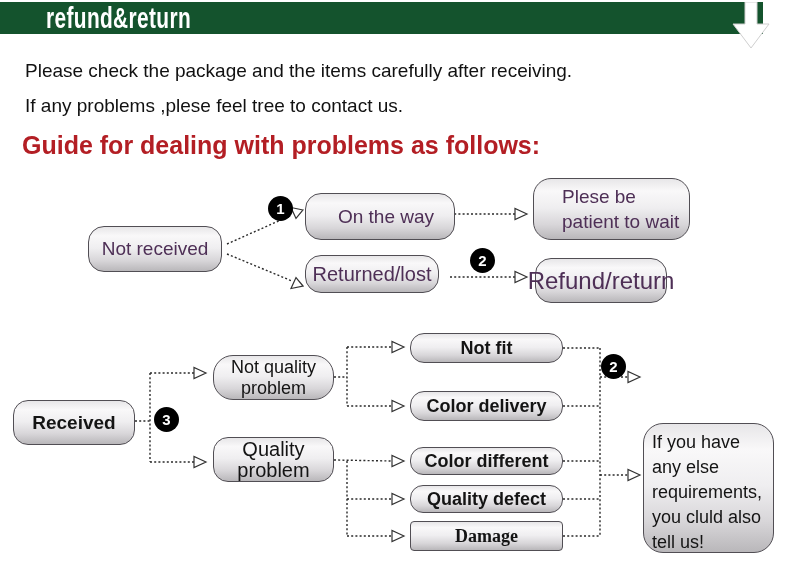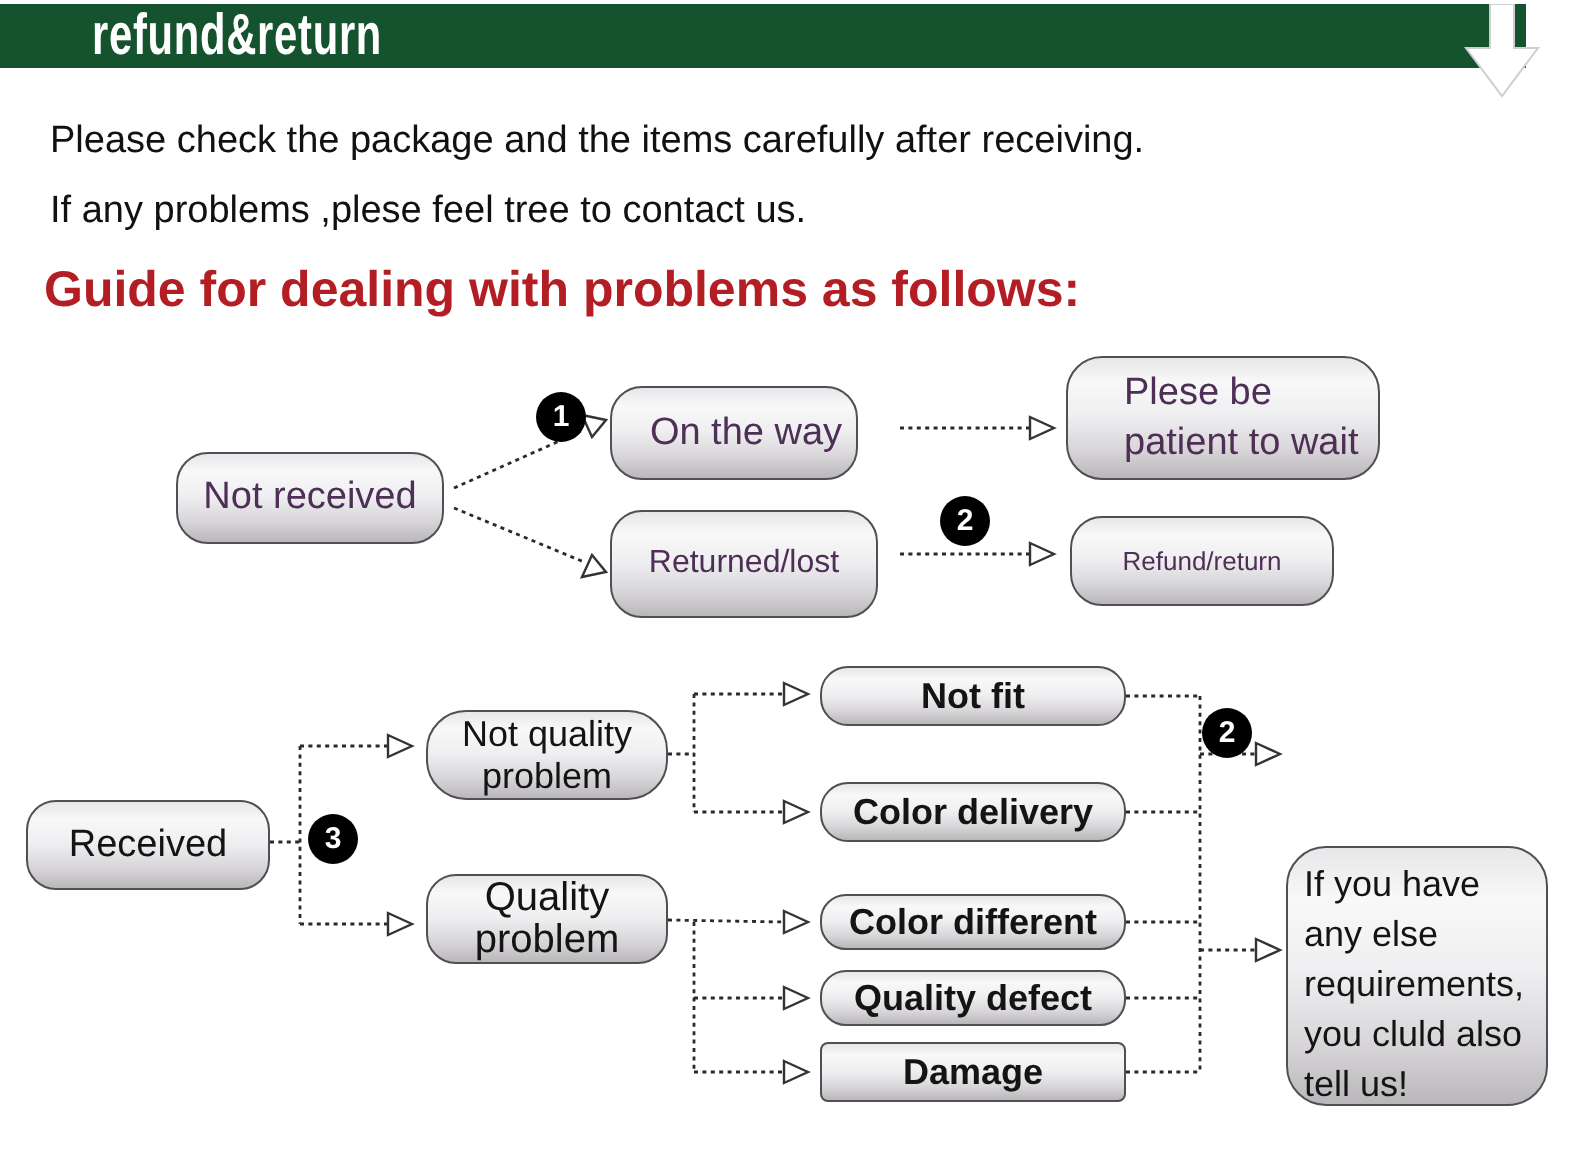--- a/index.html
+++ b/index.html
@@ -24,33 +24,33 @@
   }
   
   .node{
     position:absolute;box-sizing:border-box;border:1.5px solid #514e54;border-radius:15px;
     background:linear-gradient(180deg,#e7e6e8 0%,#f9f8f9 20%,#efeef0 48%,#d8d6d9 76%,#b9b7ba 100%);
     display:flex;align-items:center;justify-content:center;text-align:center;
     white-space:pre-line;color:#141414;
   }
   .purple{color:#4e2f56;}
   .n-notrec{left:88px;top:226px;width:134px;height:46px;font-size:19px;border-radius:16px;}
-  .n-ontheway{left:305px;top:193px;width:124px;height:47px;font-size:19px;border-radius:16px;padding-left:12px;}
-  .n-retlost{left:305px;top:255px;width:134px;height:54px;font-size:16px;border-radius:16px;}
+  .n-ontheway{left:305px;top:193px;width:150px;height:47px;font-size:19px;border-radius:16px;padding-left:12px;}
+  .n-retlost{left:305px;top:255px;width:134px;height:38px;font-size:20px;border-radius:16px;}
   .n-patient{left:533px;top:178px;width:157px;height:62px;font-size:19px;line-height:25px;
     justify-content:flex-start;text-align:left;padding-left:28px;border-radius:18px;}
-  .n-refret{left:535px;top:258px;width:132px;height:45px;font-size:13px;border-radius:16px;}
-  .n-received{left:13px;top:400px;width:122px;height:45px;font-size:19px;}
+  .n-refret{left:535px;top:258px;width:132px;height:45px;font-size:24px;border-radius:16px;}
+  .n-received{left:13px;top:400px;width:122px;height:45px;font-size:19px;font-weight:bold;}
   .n-notq{left:213px;top:355px;width:121px;height:45px;font-size:18px;line-height:21px;border-radius:20px;}
   .n-qp{left:213px;top:437px;width:121px;height:45px;font-size:20px;line-height:21px;}
   .n-notfit{left:410px;top:333px;width:153px;height:30px;font-size:18px;font-weight:bold;border-radius:14px;}
   .n-wrong{left:410px;top:391px;width:153px;height:30px;font-size:18px;font-weight:bold;border-radius:14px;}
   .n-colordiff{left:410px;top:447px;width:153px;height:28px;font-size:18px;font-weight:bold;border-radius:13px;}
   .n-qdefect{left:410px;top:485px;width:153px;height:28px;font-size:18px;font-weight:bold;border-radius:13px;}
-  .n-damage{left:410px;top:521px;width:153px;height:30px;font-size:18px;font-weight:bold;border-radius:4px;}
+  .n-damage{left:410px;top:521px;width:153px;height:30px;font-size:18px;font-weight:bold;border-radius:4px;font-family:Liberation Serif, serif;}
   .n-resen{left:643px;top:343px;width:123px;height:58px;font-size:18px;line-height:22px;border-radius:18px;}
   .n-else{left:643px;top:423px;width:131px;height:130px;font-size:18px;line-height:25px;
     justify-content:flex-start;align-items:flex-start;text-align:left;
     padding-left:8px;padding-top:6px;border-radius:20px;}
   
   .badge{
     position:absolute;width:25px;height:25px;border-radius:50%;background:#000000;color:#ffffff;
     font-weight:bold;font-size:15px;display:flex;align-items:center;justify-content:center;
   }
   .b1{left:268px;top:196px;}

